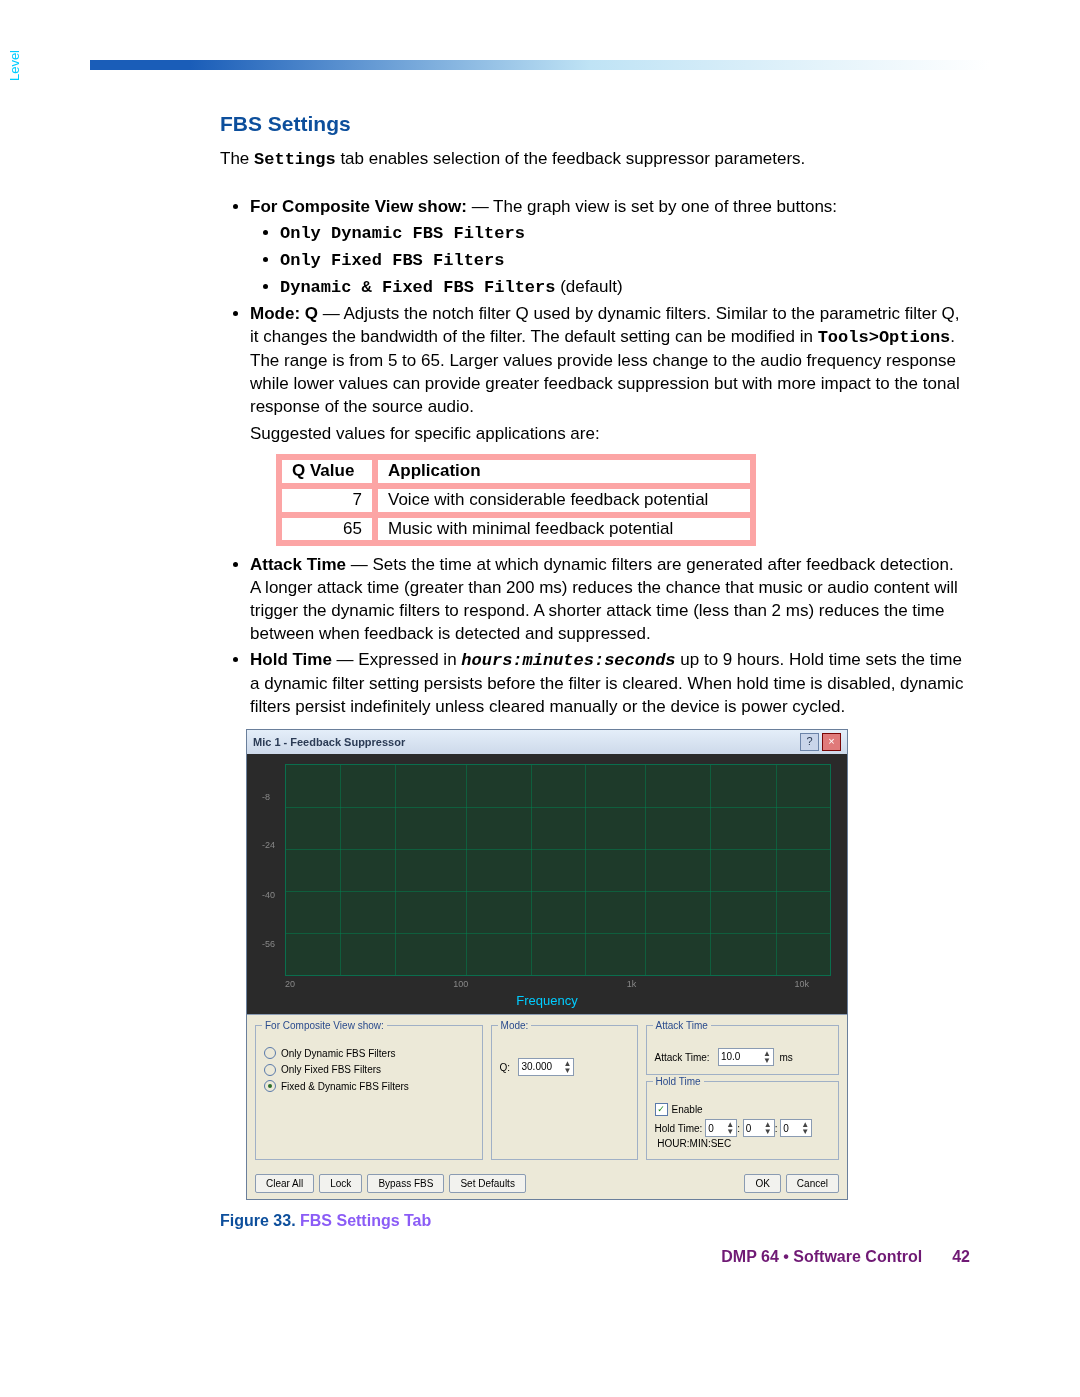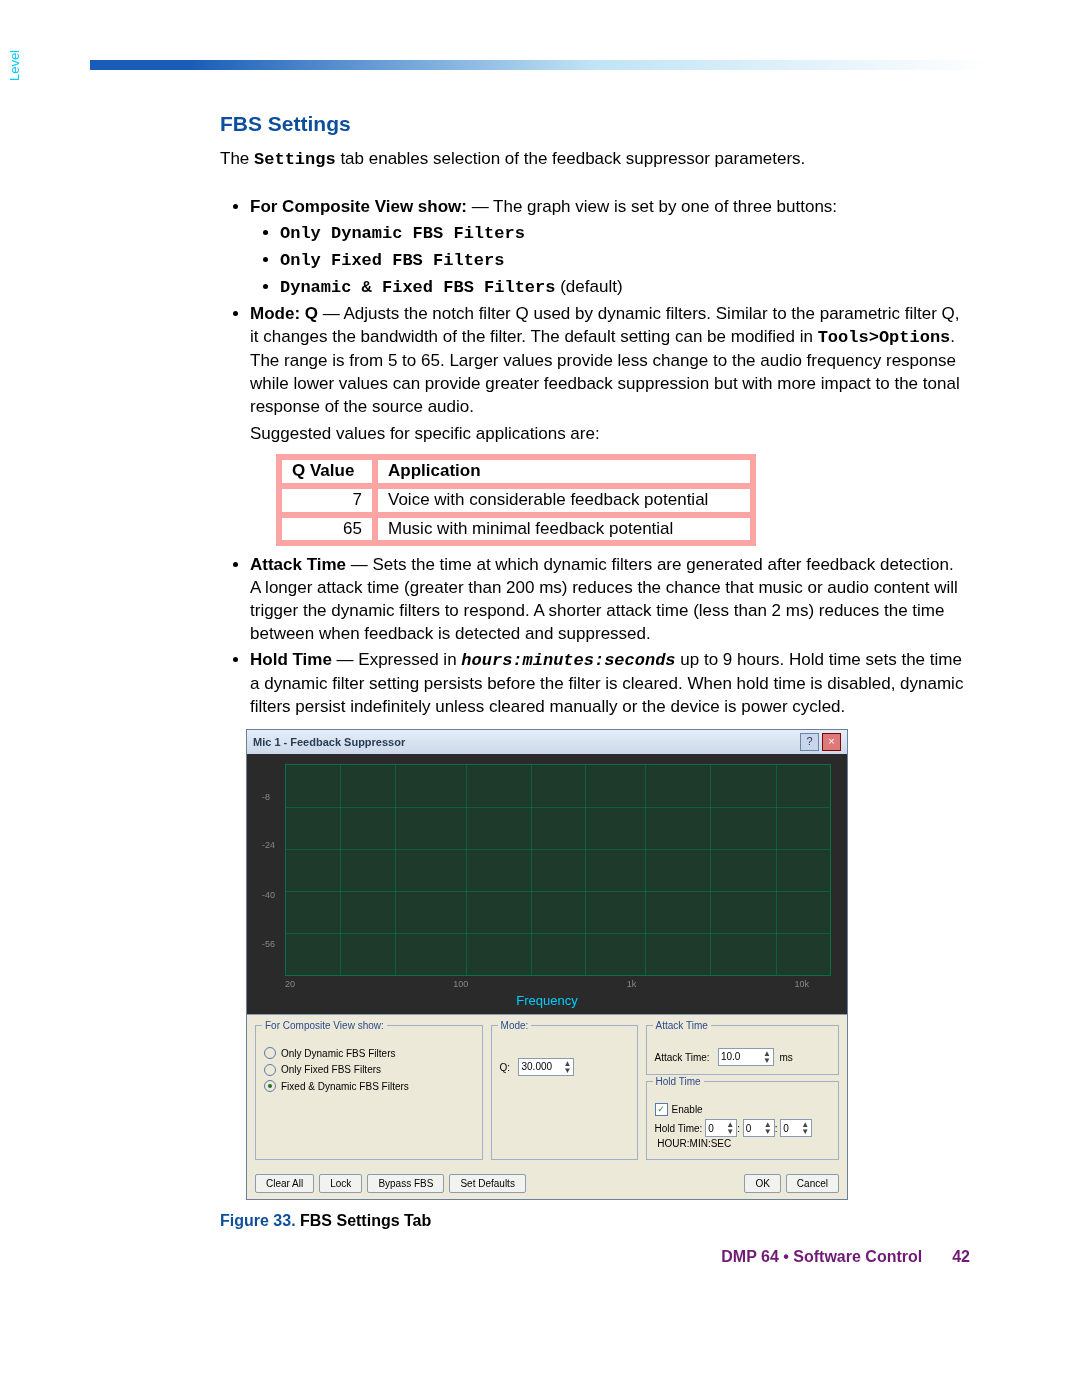--- a/index.html
+++ b/index.html
@@ -12,21 +12,21 @@
 .intro{margin:0 0 24px 0}
 .mono{font-family:"Courier New",monospace;font-weight:bold}
 ul.b1{list-style:disc;padding-left:26px;margin:6px 4px}
 ul.b2{list-style:disc;padding-left:30px;margin:2px 0}
 li{margin:3px 0}
 .tbl{border-collapse:collapse;margin:8px 0 8px 26px;width:480px}
 .tbl th,.tbl td{border:6px solid #fca5a5;padding:0 10px;text-align:left;font-size:17px}
 .tbl th{font-weight:bold}
 .tbl td.q{text-align:right;width:70px}
 .caption{color:#0d4f9c;font-weight:bold;font-size:16px;margin-top:10px}
-.caption .black{color:#000000}
+.caption .black{color:#8b5cf6}
 .footer{text-align:right;color:#701a75;font-weight:bold;font-size:16px;margin-top:14px}
 .footer .pg{margin-left:30px}
 .app{margin:10px 0 0 26px;border:1px solid #6a7f9b;background:#ece9d8;font-family:Tahoma,Arial,sans-serif;font-size:11px;width:600px}
 .titlebar{background:linear-gradient(#e4eef9,#cdd9ea);padding:3px 6px;display:flex;align-items:center}
 .titlebar .t{font-weight:bold;color:#2b3b55}
 .titlebar .sp{flex:1}
 .tbtn{width:17px;height:16px;margin-left:3px;border:1px solid #7a0606;background:#e07a7a;color:#fff;font-size:11px;text-align:center;line-height:14px}
 .tbtn.help{background:#c9d5ea;border-color:#6b83a8;color:#2b3b55}
 .graph{background:#2a2a2a;padding:10px 8px 4px 8px}
 .plot{position:relative;height:210px;margin-left:30px;margin-right:8px;background:#1e3a2a;border:1px solid #0a6e4d}

